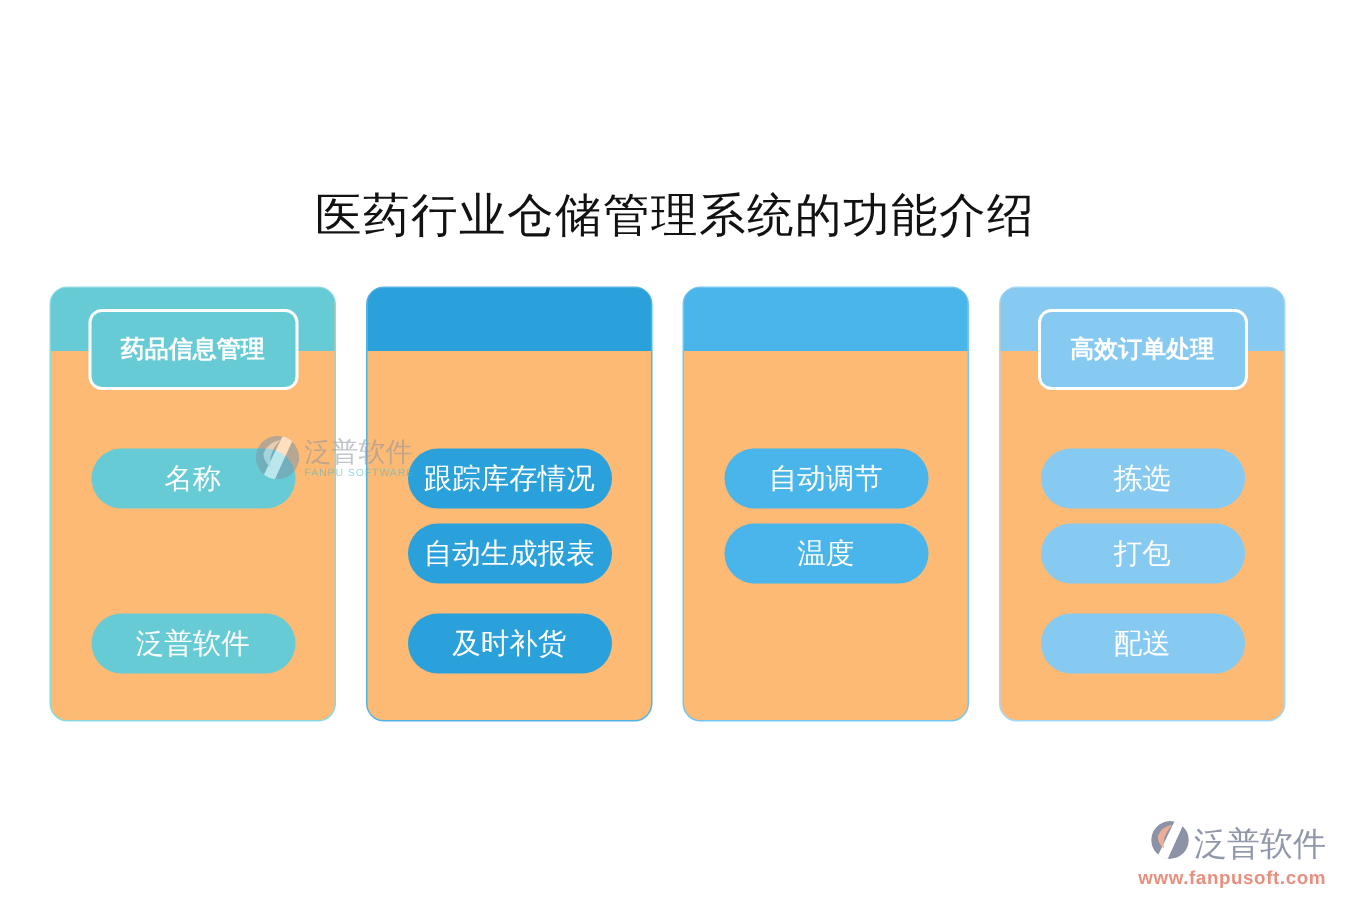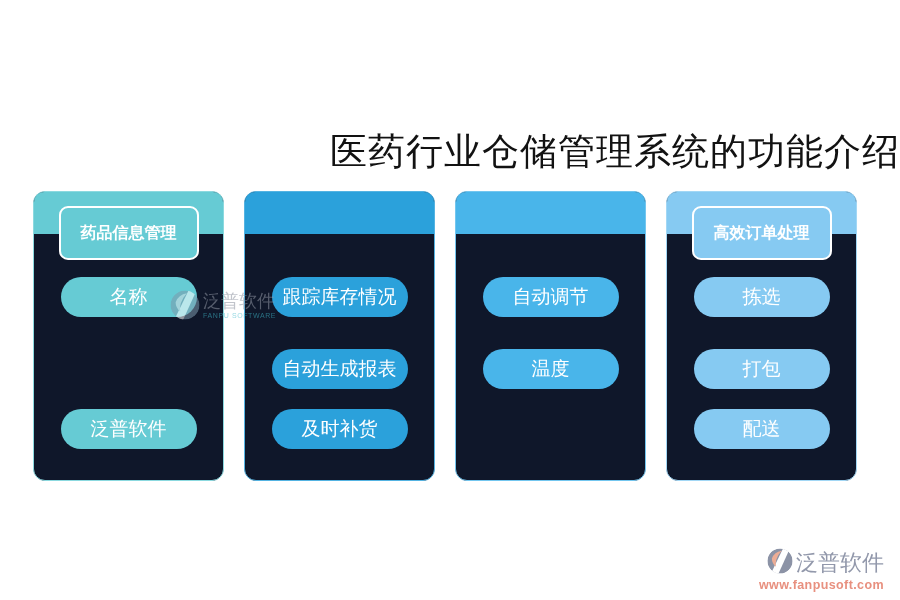--- a/index.html
+++ b/index.html
@@ -3,31 +3,31 @@
 <meta charset="utf-8">
 <style>
   html,body { margin:0; padding:0; }
   body {
     width:900px; height:600px; position:relative; overflow:hidden;
     background:#ffffff;
     font-family:"Liberation Sans","DejaVu Sans",sans-serif;
   }
   .title {
     position:absolute; top:102px; left:0; width:900px;
-    text-align:right;
+    text-align:center;
     font-family:"Liberation Serif","DejaVu Serif",serif;
-    font-size:37px; font-weight:400; color:#121212; letter-spacing:1px;
+    font-size:31px; font-weight:400; color:#121212; letter-spacing:1px;
   }
   .cards {
     position:absolute; left:33px; top:191px;
     display:flex; gap:20px;
   }
   .card {
     position:relative; width:191px; height:290px;
-    background:#0f172a;
+    background:#fdba74;
     border:1px solid var(--b,#ccc);
     border-radius:12px;
     box-sizing:border-box;
   }
   .band {
     height:42px; background:var(--c,#ccc);
     border-radius:10px 10px 0 0;
   }
   .badge {
     position:absolute; top:14px; left:50%; transform:translateX(-50%);
@@ -40,21 +40,21 @@
   }
   .pill {
     position:absolute; left:50%; transform:translateX(-50%);
     width:136px; height:40px;
     background:var(--c,#ccc); border-radius:20px;
     display:flex; align-items:center; justify-content:center;
     color:#ffffff; font-size:19px;
     font-family:"Liberation Serif","DejaVu Serif",serif;
     white-space:nowrap;
   }
-  .p1 { top:85px; } .p2 { top:157px; } .p3 { top:217px; }
+  .p1 { top:107px; } .p2 { top:157px; } .p3 { top:217px; }
 
   .watermark {
     position:absolute; left:170px; top:290px;
     display:flex; align-items:flex-start;
     opacity:0.55; pointer-events:none;
   }
   .wm-text { margin-left:3px; }
   .wm-cn { font-size:18px; line-height:22px; color:#8f95a2; }
   .wm-en { font-size:7px; letter-spacing:0.6px; color:#3fb9cb; }
 

